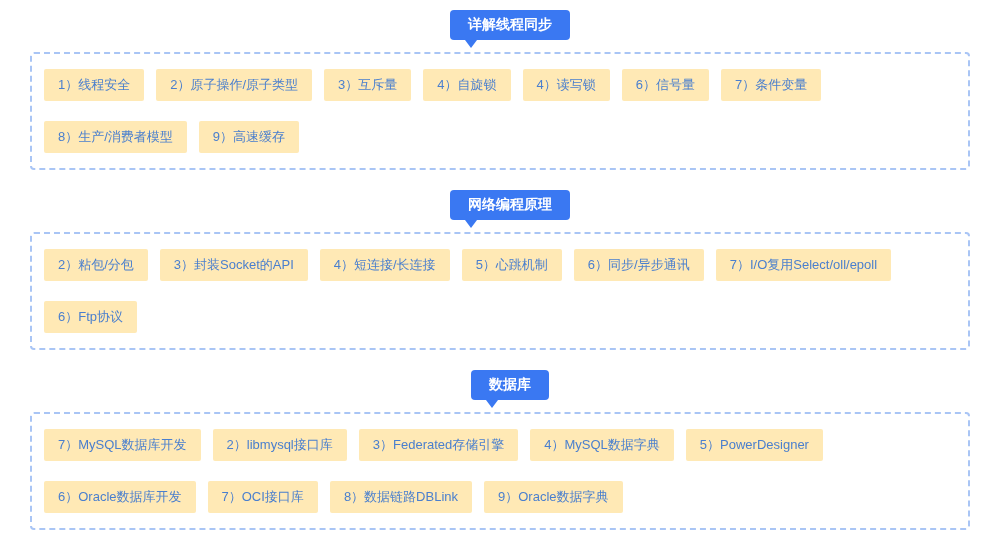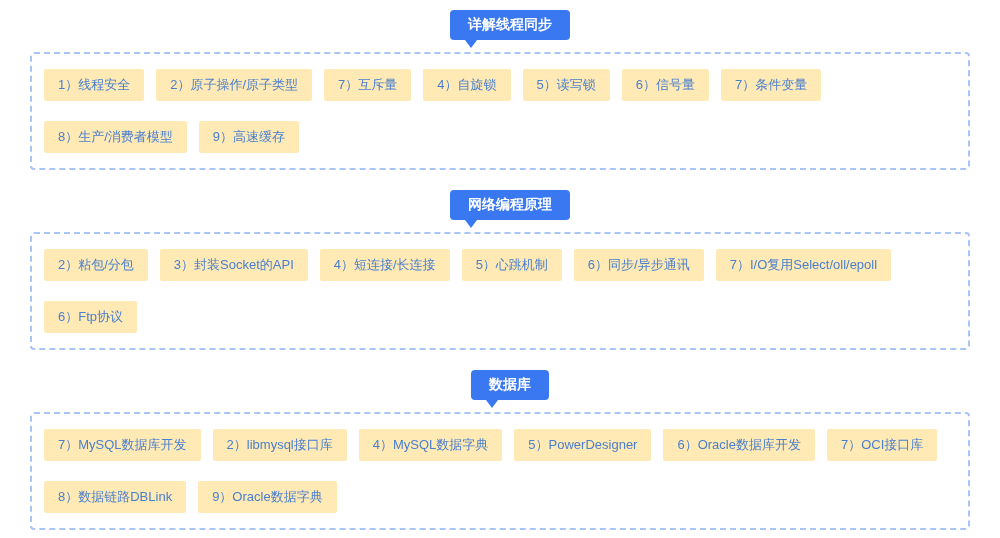--- a/index.html
+++ b/index.html
@@ -73,23 +73,23 @@
 </head>
 <body>
 
 <div class="section">
   <div class="section-header">
     <span>详解线程同步</span>
   </div>
   <div class="section-body">
     <div class="item">1）线程安全</div>
     <div class="item">2）原子操作/原子类型</div>
-    <div class="item">7）互斥量</div>
+    <div class="item">3）互斥量</div>
     <div class="item">4）自旋锁</div>
-    <div class="item">5）读写锁</div>
+    <div class="item">4）读写锁</div>
     <div class="item">6）信号量</div>
     <div class="item">7）条件变量</div>
     <div class="item">8）生产/消费者模型</div>
     <div class="item">9）高速缓存</div>
   </div>
 </div>
 
 <div class="section">
   <div class="section-header">
     <span>网络编程原理</span>
@@ -105,20 +105,21 @@
   </div>
 </div>
 
 <div class="section">
   <div class="section-header">
     <span>数据库</span>
   </div>
   <div class="section-body">
     <div class="item">7）MySQL数据库开发</div>
     <div class="item">2）libmysql接口库</div>
+    <div class="item">3）Federated存储引擎</div>
     <div class="item">4）MySQL数据字典</div>
     <div class="item">5）PowerDesigner</div>
     <div class="item">6）Oracle数据库开发</div>
     <div class="item">7）OCI接口库</div>
     <div class="item">8）数据链路DBLink</div>
     <div class="item">9）Oracle数据字典</div>
   </div>
 </div>
 
 <div class="watermark">www.ukoou.com</div>

